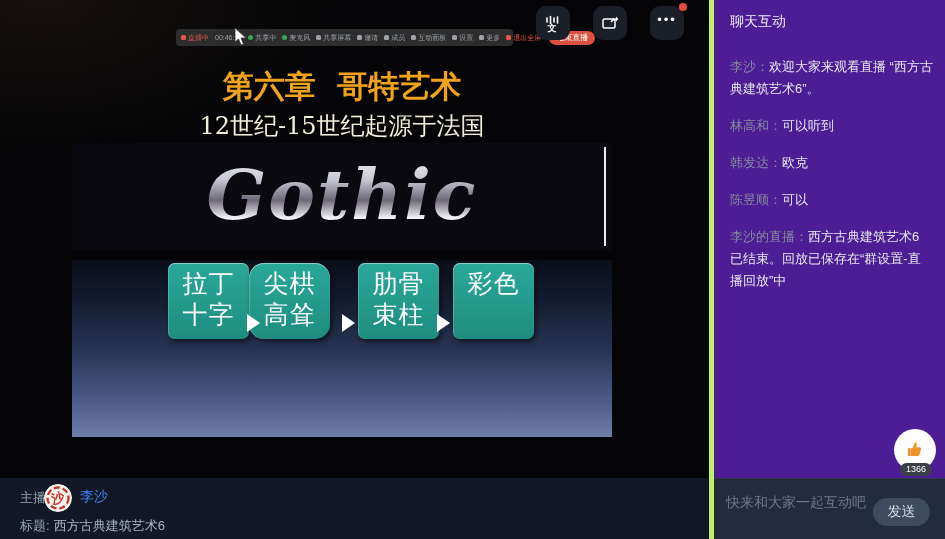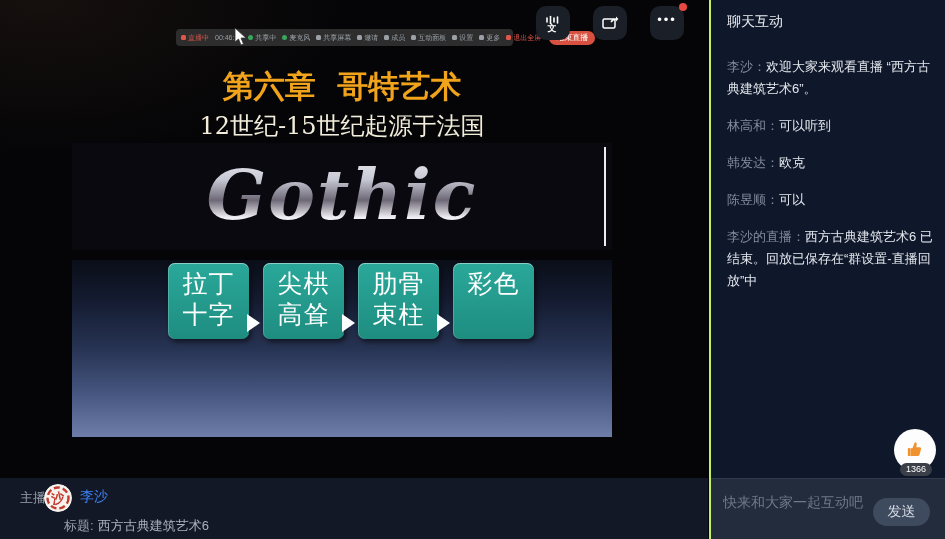--- a/index.html
+++ b/index.html
@@ -44,34 +44,34 @@
   .banner-line{position:absolute;right:6px;top:4px;bottom:4px;width:2px;background:#eceef2;}
   .flow{position:absolute;left:0;top:202px;width:540px;height:177px;
         background:linear-gradient(180deg,#0a0e18 0%,#141b30 22%,#273353 50%,#45557f 75%,#6e7ea8 100%);}
   .gbox{position:absolute;top:3px;width:81px;height:76px;border-radius:7px;
         background:linear-gradient(180deg,#2aa89a 0%,#1e8d80 100%);
         box-shadow:inset 0 1px 0 rgba(255,255,255,.45), inset 1px 0 0 rgba(255,255,255,.2),
                    2px 3px 5px rgba(0,0,0,.55);
         color:#fff;text-align:center;padding-top:5px;box-sizing:border-box;
         font-size:25px;line-height:31px;}
   .gbox span{display:block;letter-spacing:1px;}
-  #gb0{left:96px;} #gb1{left:191px;} #gb2{left:286px;} #gb3{left:381px;}
+  #gb0{left:96px;} #gb1{left:177px;border-radius:15px;} #gb2{left:286px;} #gb3{left:381px;}
   .farr{position:absolute;top:54px;width:0;height:0;border-left:13px solid #fff;
         border-top:9px solid transparent;border-bottom:9px solid transparent;}
   #fa0{left:175px;} #fa1{left:270px;} #fa2{left:365px;}
   
   #hostbar{position:absolute;left:0;top:478px;width:708px;height:61px;background:#131826;}
   .host-label{position:absolute;left:20px;top:11px;font-size:13px;color:#98a1af;}
   .avatar{position:absolute;left:44px;top:6px;width:28px;height:28px;border-radius:50%;overflow:hidden;}
   .host-name{position:absolute;left:80px;top:10px;font-size:14px;color:#3b82f6;}
-  .title-row{position:absolute;left:20px;top:39px;font-size:13px;color:#98a1af;margin-left:44px;}
+  .title-row{position:absolute;left:20px;top:39px;font-size:13px;color:#98a1af;}
   .title-row .tv{color:#aab2bf;margin-left:4px;}
   
-  #chat{position:absolute;left:709px;top:0;width:236px;height:539px;background:#0f172a;
-        border-left:2px solid #bef264;box-sizing:border-box;}
+  #chat{position:absolute;left:709px;top:0;width:236px;height:539px;background:#4c1d95;
+        border-left:5px solid #bef264;box-sizing:border-box;}
   .chat-header{padding:13px 16px 0 16px;font-size:14px;color:#e9ecf2;}
   .messages{position:absolute;left:0;top:44px;bottom:62px;width:100%;box-sizing:border-box;
             padding:12px 12px 0 16px;overflow:hidden;font-size:13px;line-height:22px;}
   .msg{margin:0 0 15px 0;color:#e4e8ee;word-break:break-all;}
   .mname{color:#828b9b;}
   
   .like-wrap{position:absolute;right:7px;bottom:64px;width:44px;height:46px;}
   .like-circle{width:42px;height:42px;border-radius:50%;background:#fdfdfd;
                display:flex;align-items:center;justify-content:center;}
   .like-badge{position:absolute;left:50%;transform:translateX(-50%);bottom:-1px;

